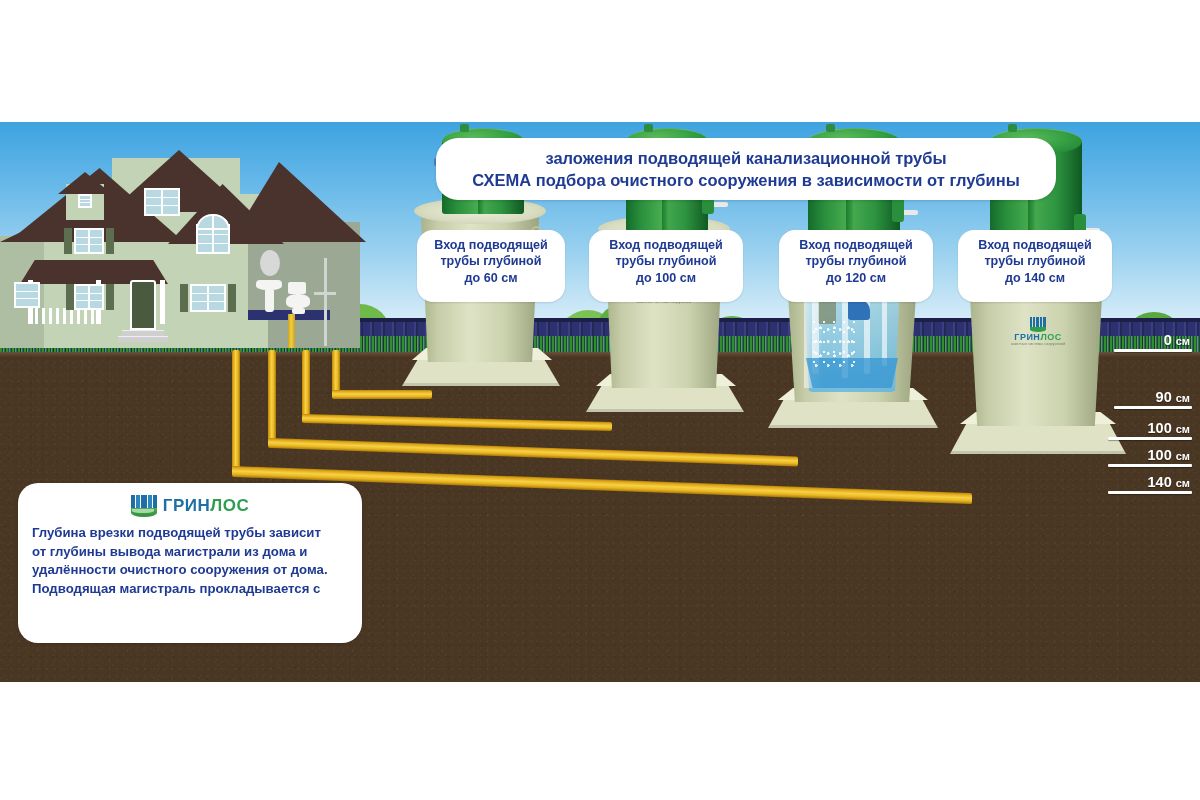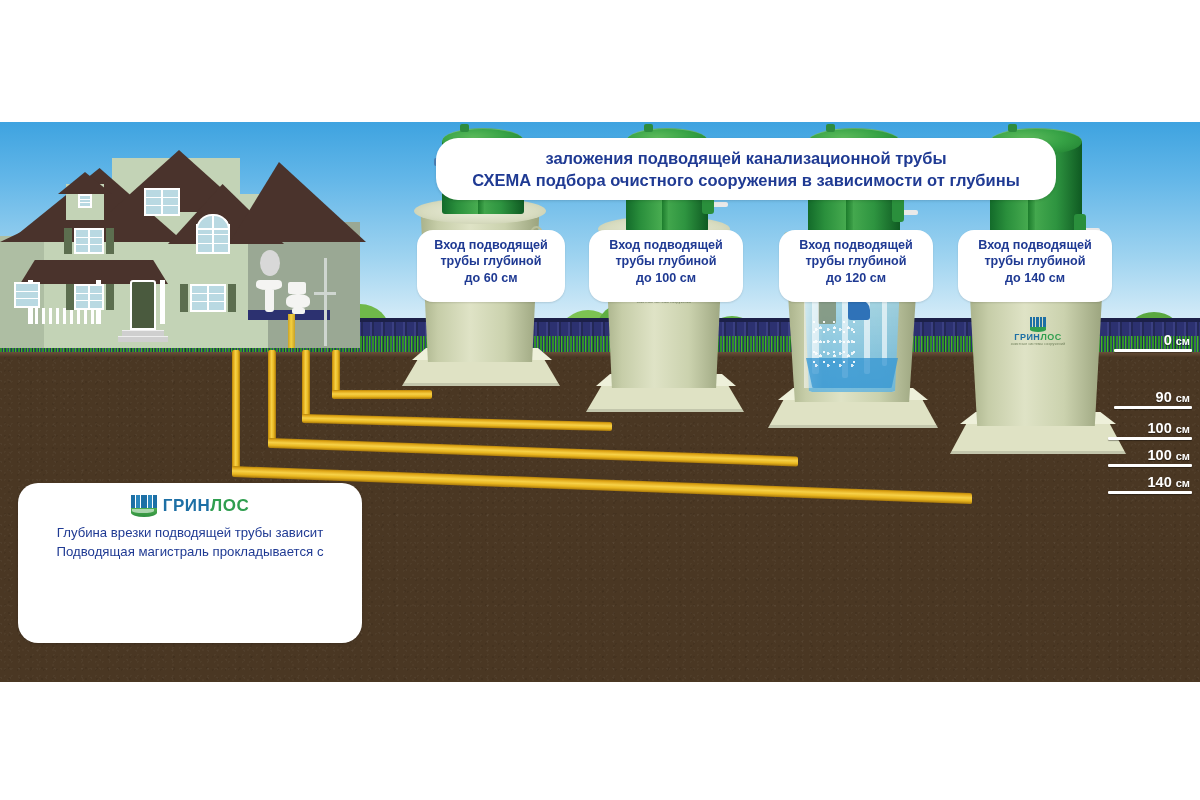--- a/index.html
+++ b/index.html
@@ -277,24 +277,23 @@
   .depth-logo .glyph .leaf:after{
     content:""; position:absolute; left:1px; top:1px; width:22px; height:4px;
     background:#ffffff; border-radius:0 0 60% 60%; opacity:.55;
   }
   .depth-logo .word { font-size:17px; font-weight:bold; color:#1d6fa5; letter-spacing:.5px; }
   .depth-logo .word i { font-style:normal; color:#2f9e4f; }
 
   .depth-text {
     margin-top:5px;
     color:#1f3a93;
-    font-weight:normal;
+    font-weight:bold;
     font-size:13.2px;
     line-height:1.42;
-    text-align:center;
   }
   .depth-text .ln { display:block; white-space:nowrap; }
 
   
   .scale-item { position:absolute; right:8px; text-align:right; }
   .scale-item .lbl {
     color:#ffffff; font-weight:bold; font-size:14.5px;
     text-shadow:0 1px 1px rgba(0,0,0,.45);
     display:block; padding-right:2px;
   }
@@ -560,17 +559,19 @@
   <div class="depth-box">
     <div class="depth-logo">
       <span class="glyph">
         <span class="bars"></span>
         <span class="leaf"></span>
       </span>
       <span class="word"><span>ГРИН</span><i>ЛОС</i></span>
     </div>
     <div class="depth-text">
       <span class="ln">Глубина врезки подводящей трубы зависит</span>
+      <span class="ln">от глубины вывода магистрали из дома и</span>
+      <span class="ln">удалённости очистного сооружения от дома.</span>
       <span class="ln">Подводящая магистраль прокладывается с</span>
     </div>
   </div>
 
 </div>
 
 </body></html>

